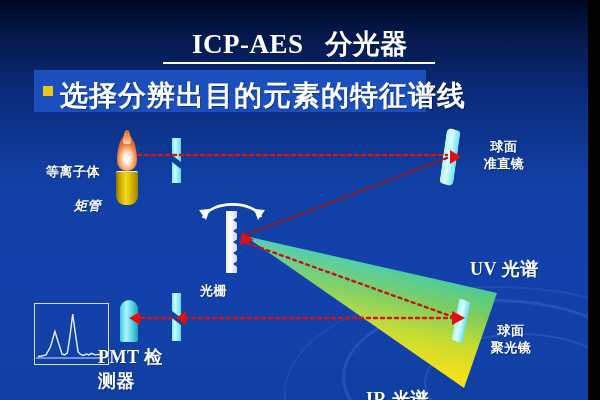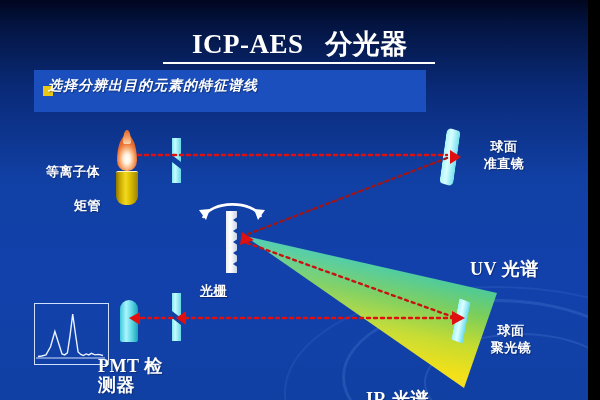--- a/index.html
+++ b/index.html
@@ -52,27 +52,26 @@
     background: #1b4fbe;
   }
   #bullet-marker {
     position: absolute;
     left: 43px; top: 86px;
     width: 10px; height: 10px;
     background: #e8c718;
   }
   #bullet-text {
     position: absolute;
-    left: 48px; top: 77px;
+    left: 60px; top: 77px;
     color: #ffffff;
-    font-size: 14px;
+    font-size: 28px;
     font-weight: bold;
     letter-spacing: 1px;
     text-shadow: 1px 1px 1px rgba(0,0,0,0.35);
-    font-style: italic;
   }
 
   
   .label {
     position: absolute;
     color: #ffffff;
     font-size: 13px;
     font-weight: bold;
     line-height: 17px;
     letter-spacing: 0.5px;
@@ -294,30 +293,30 @@
     <line x1="172" y1="318" x2="141" y2="318" stroke="#e01010" stroke-width="2.4" stroke-dasharray="3 4" stroke-linecap="round"></line>
 
     <polygon points="450,150 461,157 450,164" fill="#e01010"></polygon>
     <polygon points="242,232 254,240 240,245" fill="#e01010"></polygon>
     <polygon points="452,311 465,318 452,325" fill="#e01010"></polygon>
     <polygon points="186,311 176,318 186,325" fill="#e01010"></polygon>
     <polygon points="140,312 129,318 140,325" fill="#e01010"></polygon>
   </svg>
 
   <div class="label" style="left:46px; top:147px;">等离子体</div>
-  <div class="label" style="left:74px; top:181px;">矩管</div>
+  <div class="label" style="left:74px; top:181px;font-style:italic;">矩管</div>
 
   <div class="label c" style="left:468px; top:122px; width:72px;">球面
 准直镜</div>
 
-  <div class="label" style="left:200px; top:266px;text-decoration:underline;">光栅</div>
+  <div class="label" style="left:200px; top:266px;">光栅</div>
 
   <div class="label c" style="left:476px; top:306px; width:70px;">球面
 聚光镜</div>
 
-  <div class="label serif" style="left:98px; top:341px; line-height:19px;">PMT 检
+  <div class="label serif" style="left:98px; top:329px; line-height:24px;">PMT 检
 测器</div>
 
   <div class="label serif" style="left:470px; top:245px;">UV 光谱</div>
 
   <div class="label serif" style="left:366px; top:375px;">IR 光谱</div>
 
 </div>
 
 </body></html>

